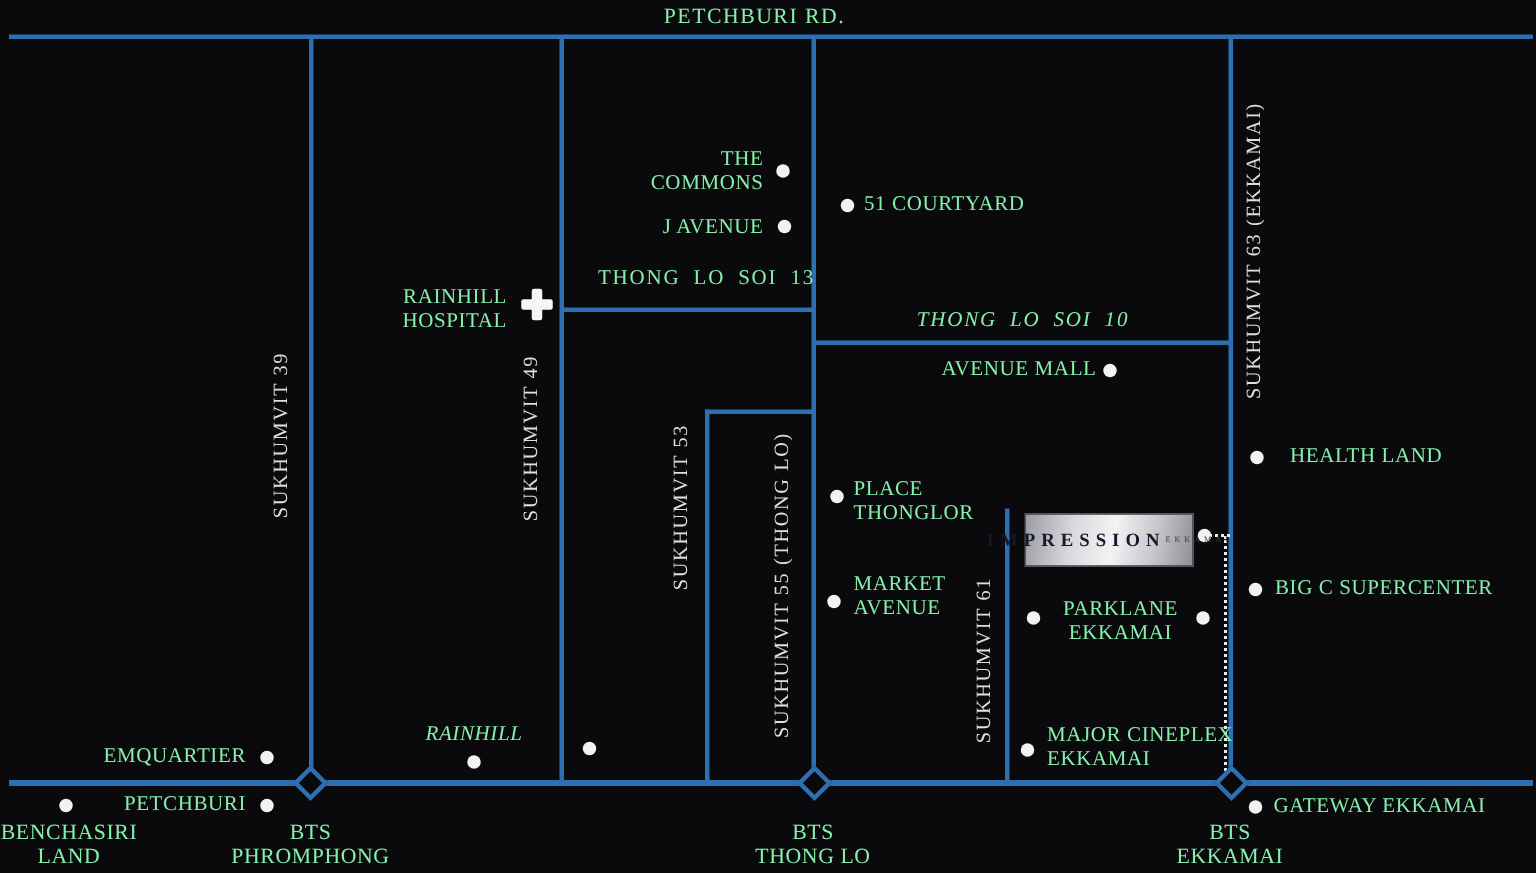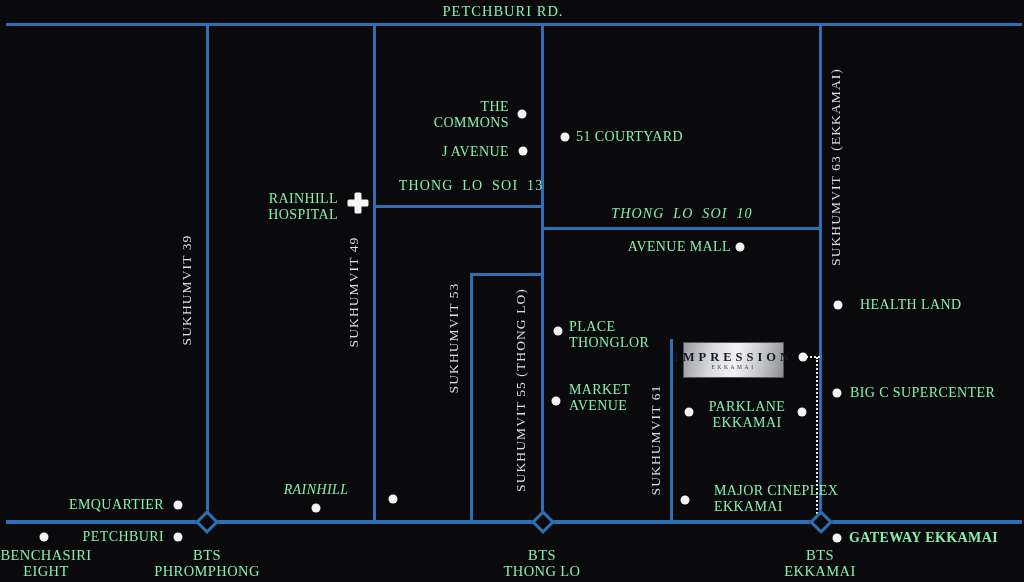--- a/index.html
+++ b/index.html
@@ -35,23 +35,23 @@
   }
   .cross{position:absolute;width:21px;height:21px;transform:translate(-50%,-50%);}
   .cross::before,.cross::after{content:"";position:absolute;background:#f5f5f5;border-radius:1.5px;}
   .cross::before{left:0;top:7px;width:21px;height:7px;}
   .cross::after{left:7px;top:0;width:7px;height:21px;}
   
   .dotted-h{position:absolute;border-top:2px dotted #ececec;}
   .dotted-v{position:absolute;border-left:2px dotted #ececec;}
   
   .prop-box{
-    position:absolute;left:683px;top:342px;width:101px;height:36px;
+    position:absolute;left:683px;top:342px;width:113px;height:36px;
     background:linear-gradient(100deg,#9b9ca1 0%,#d8d9dc 28%,#f3f3f4 52%,#c3c4c8 78%,#8e8f94 100%);
-    border:1px solid #55565c;display:flex;flex-direction:column;
+    border:1px solid #55565c;display:flex;flex-direction:row;
     align-items:center;justify-content:center;box-sizing:border-box;
   }
   .prop-name{font-size:12.5px;font-weight:600;letter-spacing:4px;color:#16172c;line-height:14px;white-space:nowrap;}
   .prop-sub{font-size:5.5px;letter-spacing:2.6px;color:#3a3b47;line-height:7px;white-space:nowrap;}
 </style>
 </head>
 <body>
 
 <div id="map">
 
@@ -120,28 +120,28 @@
 HOSPITAL</div>
   <div class="lm r" style="right:293px;top:239px;">AVENUE MALL</div>
   <div class="lm" style="left:860px;top:297px;">HEALTH LAND</div>
   <div class="lm" style="left:569px;top:319px;">PLACE
 THONGLOR</div>
   <div class="lm" style="left:569px;top:382px;">MARKET
 AVENUE</div>
   <div class="lm" style="left:850px;top:385px;">BIG C SUPERCENTER</div>
   <div class="lm c" style="left:747px;top:399px;">PARKLANE
 EKKAMAI</div>
-  <div class="lm" style="left:698px;top:483px;margin-left:16px;">MAJOR CINEPLEX
+  <div class="lm" style="left:698px;top:483px;">MAJOR CINEPLEX
 EKKAMAI</div>
   <div class="lm c" style="left:316px;top:482px;font-style:italic;">RAINHILL</div>
   <div class="lm r" style="right:860px;top:497px;">EMQUARTIER</div>
   <div class="lm r" style="right:860px;top:529px;">PETCHBURI</div>
   <div class="lm c" style="left:46px;top:548px;font-size:14.5px;">BENCHASIRI
-EIGHT</div>
-  <div class="lm" style="left:849px;top:530px;font-weight:bold;">GATEWAY EKKAMAI</div>
+LAND</div>
+  <div class="lm" style="left:849px;top:530px;">GATEWAY EKKAMAI</div>
 
   <div class="lm c" style="left:207px;top:548px;font-size:14.5px;">BTS
 PHROMPHONG</div>
   <div class="lm c" style="left:542px;top:548px;font-size:14.5px;">BTS
 THONG LO</div>
   <div class="lm c" style="left:820px;top:548px;font-size:14.5px;">BTS
 EKKAMAI</div>
 
 </div>
 

